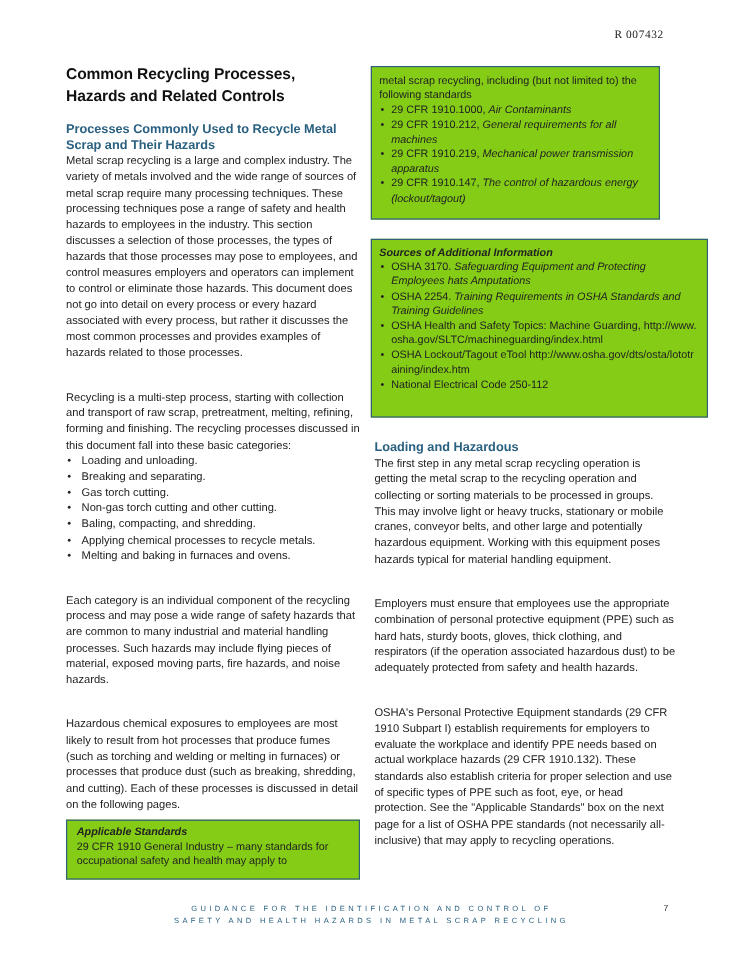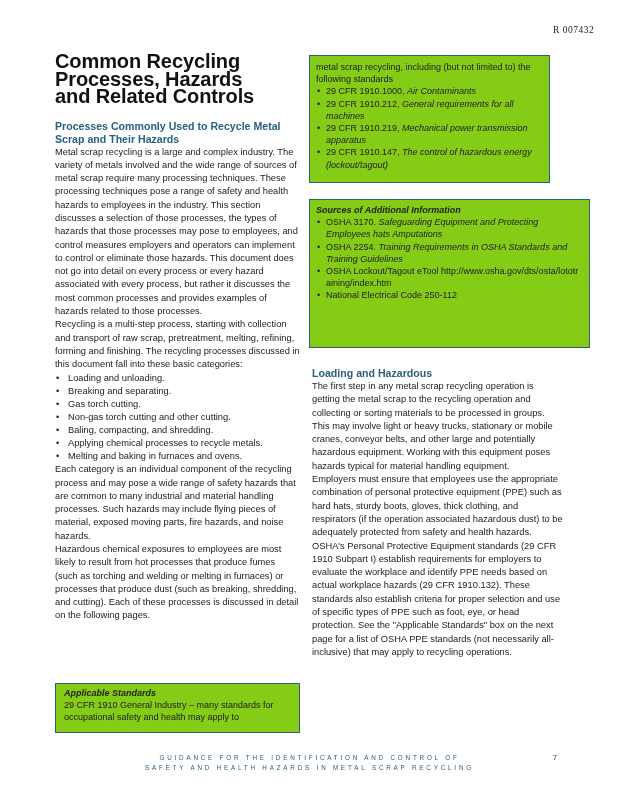--- a/index.html
+++ b/index.html
@@ -1,29 +1,29 @@
 <!DOCTYPE html>
 <html><head>
 <meta charset="utf-8">
 <style>
   * { box-sizing: border-box; margin: 0; padding: 0; }
   html, body { width: 618px; height: 800px; background: #ffffff; overflow: hidden; }
   body { position: relative; font-family: "Liberation Sans", "DejaVu Sans", sans-serif; color: #1a1a1a; }
 
-  .doc-id { position: absolute; left: 512px; top: 25px; font-family: "Liberation Serif", "DejaVu Serif", serif; font-size: 9.5px; letter-spacing: 0.5px; color: #222; margin-left: 41px; }
+  .doc-id { position: absolute; left: 512px; top: 25px; font-family: "Liberation Serif", "DejaVu Serif", serif; font-size: 9.5px; letter-spacing: 0.5px; color: #222; }
 
   .col { position: absolute; }
   .col-left { left: 55px; top: 53px; width: 245px; }
 
-  .page-title { font-weight: 700; font-size: 20px; line-height: 17.5px; color: #111; letter-spacing: -0.1px; }
+  .page-title { font-weight: 700; font-size: 13px; line-height: 17.5px; color: #111; letter-spacing: -0.1px; }
 
   .section-heading { font-weight: 700; font-size: 10.6px; line-height: 13px; color: #2a6080; }
 
   .body-text { font-size: 9.3px; line-height: 13.3px; color: #222; }
-  .para { margin-top: 0; }
+  .para { margin-top: 24px; }
 
   .bullets { list-style: none; font-size: 9.3px; line-height: 13.1px; color: #222; }
   .bullets li { position: relative; padding-left: 13px; }
   .bullets li::before { content: "\2022"; position: absolute; left: 1px; top: 0; }
 
   .box { background: #84cc16; border: 1.3px solid #305f7b; font-size: 9px; line-height: 12.2px; color: #222; }
   .box .bullets { font-size: 9px; line-height: 12.2px; }
   .box .bullets li { padding-left: 10px; }
   .box .bullets li::before { left: 1px; }
   .box-title { font-weight: 700; font-style: italic; }
@@ -72,20 +72,21 @@
     <li><span>29 CFR 1910.219, </span><span class="italic">Mechanical power transmission apparatus</span></li>
     <li><span>29 CFR 1910.147, </span><span class="italic">The control of hazardous energy (lockout/tagout)</span></li>
   </ul>
 </div>
 
 <div class="box box-sources">
   <div class="box-title">Sources of Additional Information</div>
   <ul class="bullets">
     <li><span>OSHA 3170. </span><span class="italic">Safeguarding Equipment and Protecting Employees hats Amputations</span></li>
     <li><span>OSHA 2254. </span><span class="italic">Training Requirements in OSHA Standards and Training Guidelines</span></li>
+    <li style="word-break:break-all;"><span>OSHA Health and Safety Topics: Machine Guarding, http://www.osha.gov/SLTC/machineguarding/index.html</span></li>
     <li style="word-break:break-all;"><span>OSHA Lockout/Tagout eTool http://www.osha.gov/dts/osta/lototraining/index.htm</span></li>
     <li><span>National Electrical Code 250-112</span></li>
   </ul>
 </div>
 
 <div class="col" style="left:312px; top:367px; width:252px;">
   <h2 class="section-heading">Loading and Hazardous</h2>
   <p class="body-text">The first step in any metal scrap recycling operation is getting the metal scrap to the recycling operation and collecting or sorting materials to be processed in groups. This may involve light or heavy trucks, stationary or mobile cranes, conveyor belts, and other large and potentially hazardous equipment. Working with this equipment poses hazards typical for material handling equipment.</p>
   <p class="body-text para">Employers must ensure that employees use the appropriate combination of personal protective equipment (PPE) such as hard hats, sturdy boots, gloves, thick clothing, and respirators (if the operation associated hazardous dust) to be adequately protected from safety and health hazards.</p>
   <p class="body-text para">OSHA's Personal Protective Equipment standards (29 CFR 1910 Subpart I) establish requirements for employers to evaluate the workplace and identify PPE needs based on actual workplace hazards (29 CFR 1910.132). These standards also establish criteria for proper selection and use of specific types of PPE such as foot, eye, or head protection. See the "Applicable Standards" box on the next page for a list of OSHA PPE standards (not necessarily all-inclusive) that may apply to recycling operations.</p>

